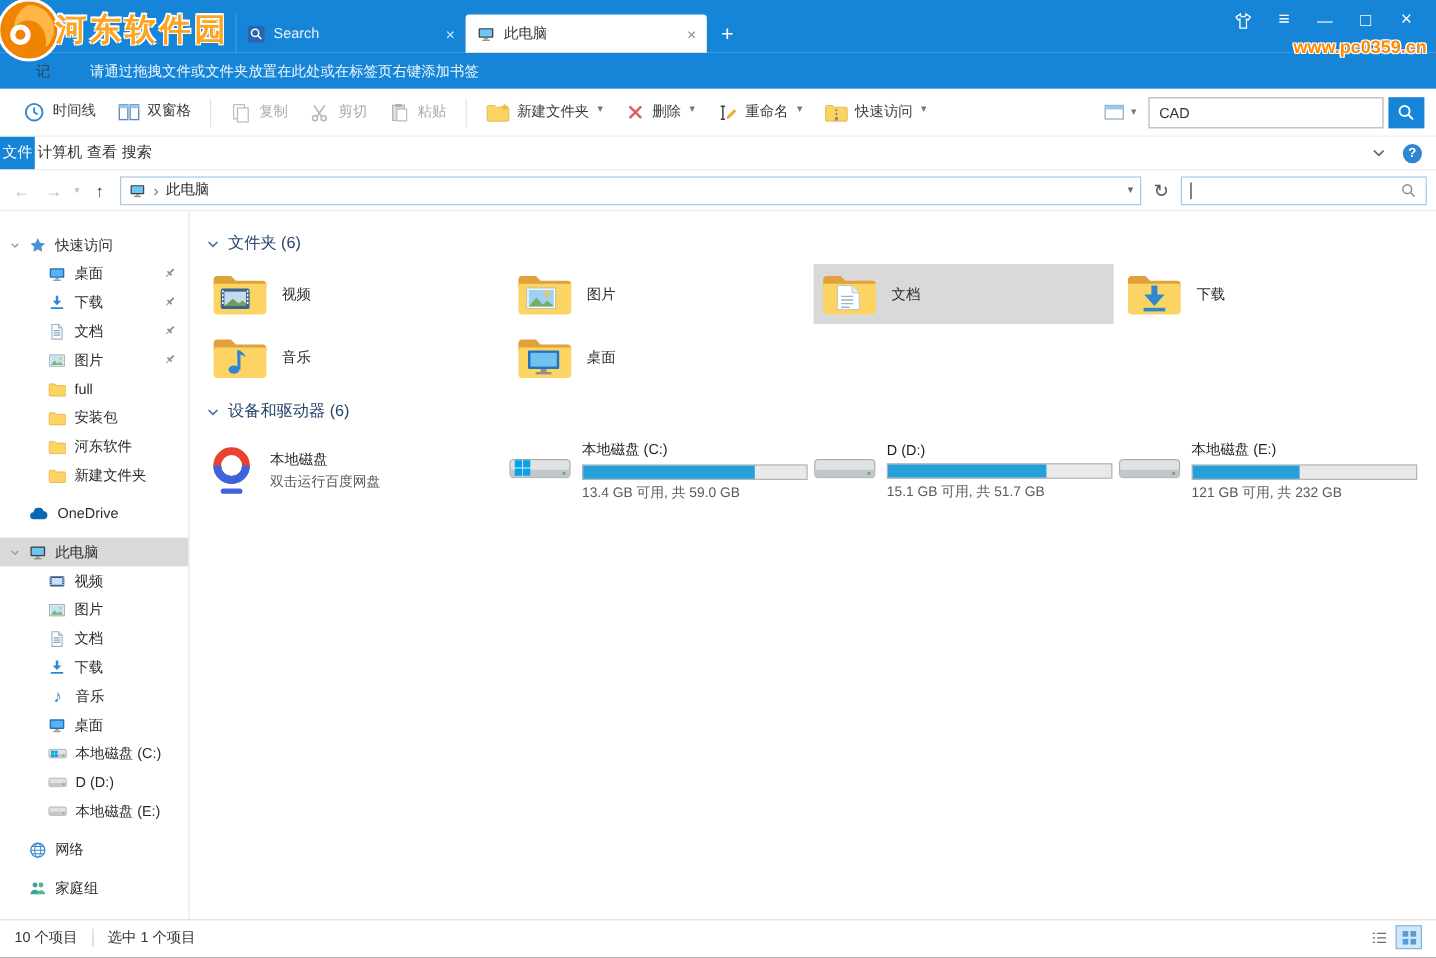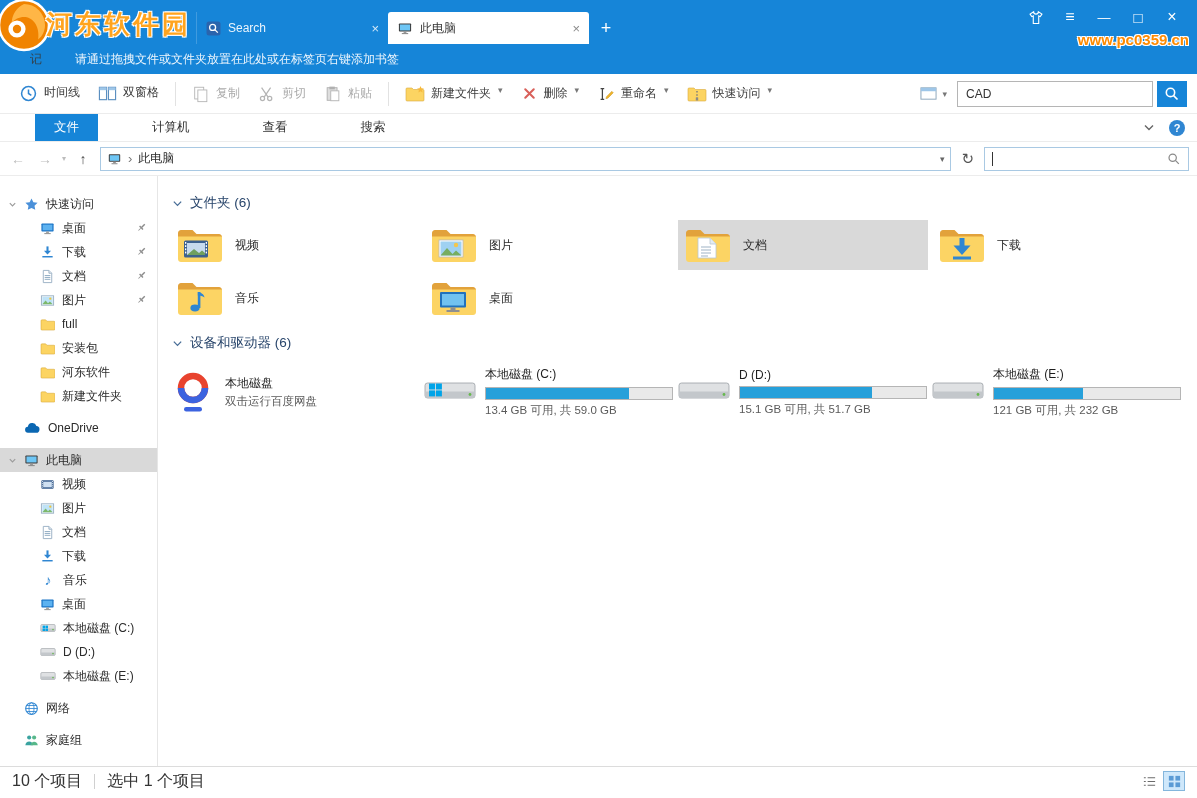--- a/index.html
+++ b/index.html
@@ -29,21 +29,21 @@
   .tb-btn.disabled { color:#ababab; }
   .tb-sep { width:1px; height:24px; background:#e2e2e2; margin:0 7px; }
   .dd { font-size:9px; color:#777; margin-left:1px; }
   .tb-search { margin-left:auto; display:flex; align-items:center; gap:4px; }
   .scope-btn { display:flex; align-items:center; gap:3px; padding:4px 6px; }
   .tb-field { width:196px; height:26px; border:1px solid #b5b5b5; background:#fff; padding:0 8px; font-size:12px; color:#333; font-family:inherit; outline:none; }
   .tb-go { width:30px; height:26px; background:#1685d8; display:flex; align-items:center; justify-content:center; border:none; }
 
   
   .menubar { height:28px; border-bottom:1px solid #ececec; background:#fff; display:flex; align-items:stretch; font-size:12.5px; }
-  .menu-item { display:flex; align-items:center; padding:0 19px; color:#333;margin-left:35px; }
+  .menu-item { display:flex; align-items:center; padding:0 2px; color:#333; }
   .menu-item.active { background:#1685d8; color:#fff; }
   .menu-right { margin-left:auto; display:flex; align-items:center; gap:14px; padding-right:12px; }
   .help-circle { width:16px; height:16px; border-radius:50%; background:#2f86d2; color:#fff; font-size:11px; font-weight:bold; display:flex; align-items:center; justify-content:center; }
 
   
   .addressbar { height:34px; border-bottom:1px solid #ececec; background:#fff; display:flex; align-items:center; padding:0 8px; gap:7px; }
   .nav-glyph { width:20px; text-align:center; font-size:14px; color:#bdbdbd; }
   .nav-glyph.en { color:#4a4a4a; }
   .nav-dd { font-size:8px; color:#bdbdbd; }
   .addr-box { flex:1; height:24px; border:1px solid #a9c9e3; display:flex; align-items:center; padding:0 6px; gap:6px; background:#fff; }
@@ -74,21 +74,21 @@
   .fb { fill:#e2a23b; } .ff { fill:#fcd464; }
   .dev-tiles { display:grid; grid-template-columns:repeat(4,254px); grid-auto-rows:64px; margin-top:4px; }
   .dev-tile { display:flex; align-items:center; gap:9px; width:250px; }
   .dev-info { display:flex; flex-direction:column; }
   .dev-label { color:#1e1e1e; margin-bottom:2px; }
   .dev-sub { color:#5a5a5a; font-size:11.5px; }
   .bar { width:188px; height:13px; border:1px solid #b5b5b5; background:#e9e9e9; margin:2px 0 3px; }
   .bar-fill { height:100%; background:#26a0da; }
 
   
-  .statusbar { height:29px; border-top:1px solid #dcdcdc; display:flex; align-items:center; padding:0 12px; gap:12px; background:#fff; font-size:16px; color:#333; }
+  .statusbar { height:29px; border-top:1px solid #dcdcdc; display:flex; align-items:center; padding:0 12px; gap:12px; background:#fff; font-size:12px; color:#333; }
   .st-sep { width:1px; height:15px; background:#d0d0d0; }
   .st-views { margin-left:auto; display:flex; gap:3px; }
   .st-view { width:22px; height:20px; display:flex; align-items:center; justify-content:center; border:1px solid transparent; }
   .st-view.sel { background:#cfe8fb; border-color:#84b6dc; }
 
   
   .wm { position:absolute; z-index:60; pointer-events:none; }
   .wm-badge { left:-3px; top:-2px; width:54px; height:54px; }
   .wm-title { left:46px; top:7px; font-size:26px; font-weight:bold; letter-spacing:3px; color:#ffa41f;
     text-shadow:-1px -1px 0 #fff,1px -1px 0 #fff,-1px 1px 0 #fff,1px 1px 0 #fff; }

